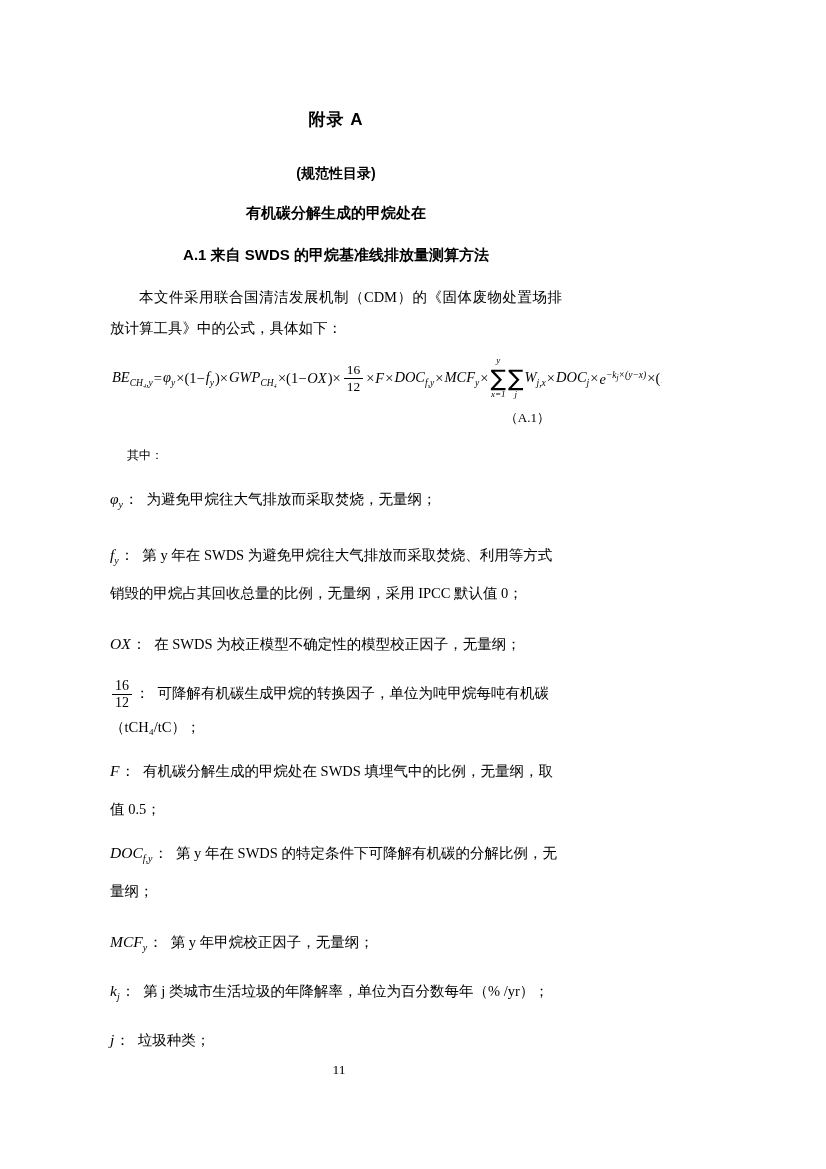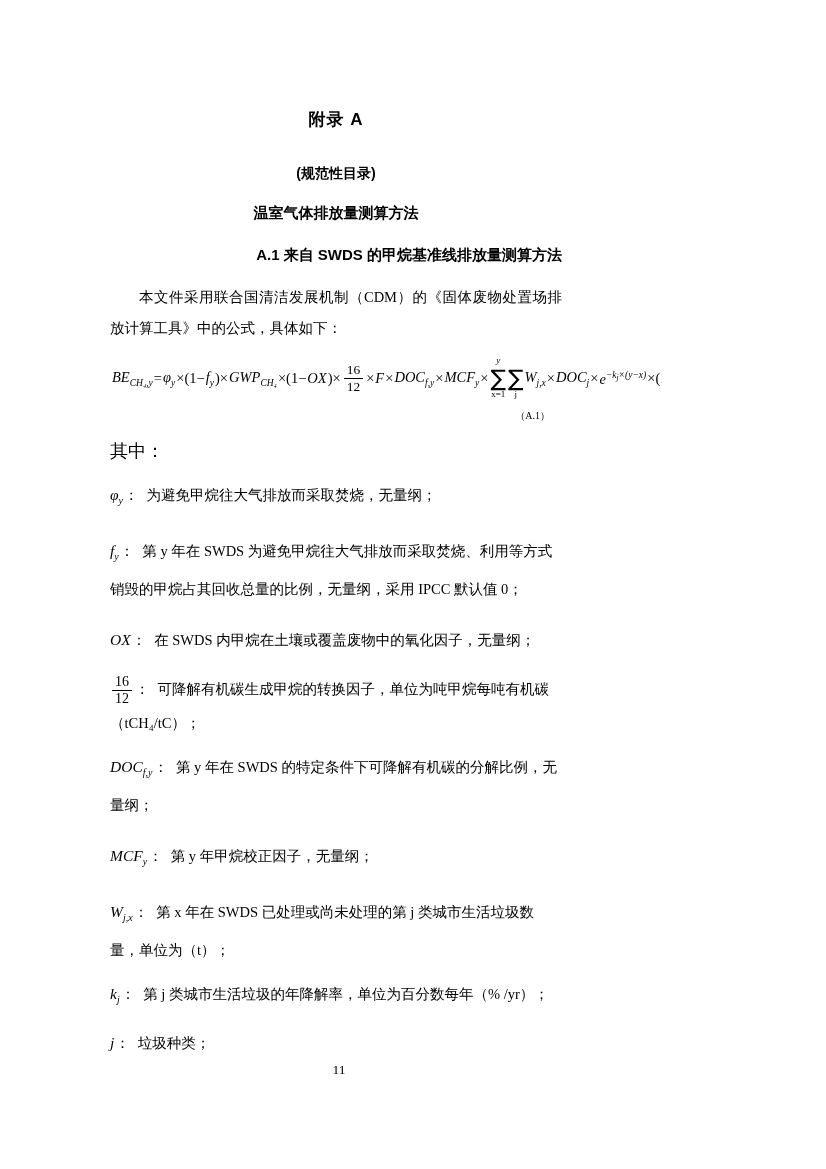--- a/index.html
+++ b/index.html
@@ -5,63 +5,63 @@
   html,body{margin:0;padding:0;background:#fff;}
   .page{position:relative;width:662px;height:1169px;background:#fff;color:#000;
         box-sizing:border-box;padding:108px 100px 0 110px;overflow:hidden;
         font-family:"Liberation Serif","DejaVu Serif",serif;}
   .title{margin:0;text-align:center;font-family:"Liberation Sans","DejaVu Sans",sans-serif;
          font-weight:bold;font-size:17px;letter-spacing:1px;}
   .subtitle{margin-top:34px;text-align:center;font-family:"Liberation Sans","DejaVu Sans",sans-serif;
             font-weight:bold;font-size:14px;}
   .doc-title{margin-top:21px;text-align:center;font-family:"Liberation Sans","DejaVu Sans",sans-serif;
              font-weight:bold;font-size:15px;}
-  .section{margin:23px 0 0;text-align:right;font-family:"Liberation Sans","DejaVu Sans",sans-serif;
+  .section{margin:23px 0 0;text-align:center;font-family:"Liberation Sans","DejaVu Sans",sans-serif;
            font-weight:bold;font-size:15px;}
   .intro{margin:17px 0 0;font-size:14.5px;line-height:31px;text-indent:2em;text-align:justify;}
 
   
   .formula-line{margin-top:12px;margin-left:2px;display:flex;align-items:center;
                 white-space:nowrap;font-size:14.5px;}
   .formula-line .op{font-style:normal;padding:0 1px;}
   .var{display:inline-block;}
   .vbase{font-style:italic;}
   .var sub{font-size:9.5px;font-style:italic;vertical-align:-4px;letter-spacing:0;}
   .exp{font-size:9.5px;font-style:italic;vertical-align:6px;}
   .exp sub{font-size:7.5px;font-style:italic;vertical-align:-2px;}
   .frac{display:inline-flex;flex-direction:column;align-items:flex-end;font-style:normal;
         font-size:13.5px;line-height:1.15;margin:0 2px;vertical-align:middle;}
   .fnum{border-bottom:1px solid #000;padding:0 3px;}
   .fden{padding:0 3px;}
   .sum{display:inline-flex;flex-direction:column;align-items:center;line-height:1;margin:0 1px;}
   .stop{font-size:9px;height:11px;font-style:italic;}
   .ssym{font-size:23px;font-style:normal;font-family:"DejaVu Sans",sans-serif;}
-  .sbot{font-size:9px;height:11px;}
-  .eq-label{margin-top:8px;text-align:right;padding-right:12px;font-size:10px;}
+  .sbot{font-size:9px;height:11px;font-style:italic;}
+  .eq-label{margin-top:8px;text-align:right;padding-right:12px;font-size:13px;}
 
   
-  .where{margin:12px 0 0;font-size:18px;line-height:33px;}
+  .where{margin:12px 17px 0;font-size:12px;line-height:33px;}
   .def{margin:10px 0 0;font-size:14.5px;line-height:33px;}
   .gap-lg{margin-top:17px;}
   .dsym{font-size:15.5px;}
   .dbase{font-style:italic;}
   .dsym sub{font-size:10px;font-style:italic;vertical-align:-4px;}
   .dsym .frac{font-size:14px;}
   .dcolon{margin-left:1px;}
   .dtext{margin-left:8px;}
   .pagenum{position:absolute;left:16px;right:0;top:1062px;text-align:center;font-size:13.5px;}
 </style>
 </head>
 <body>
 
 <div class="page">
 
   <h1 class="title">附录 A</h1>
   <div class="subtitle">(规范性目录)</div>
-  <div class="doc-title">温室气体排放量测算方法</div>
+  <div class="doc-title">有机碳分解生成的甲烷处在</div>
   <h2 class="section">A.1 来自 SWDS 的甲烷基准线排放量测算方法</h2>
   <p class="intro">本文件采用联合国清洁发展机制（CDM）的《固体废物处置场排放计算工具》中的公式，具体如下：</p>
 
   <div class="formula-line">
     <span class="var"><span class="vbase">BE</span><sub>CH₄,y</sub></span>
     <span class="op">=</span>
     <span class="var"><span class="vbase">φ</span><sub>y</sub></span>
     <span class="op">×(1−</span>
     <span class="var"><span class="vbase">f</span><sub>y</sub></span>
     <span class="op">)×</span>
@@ -102,33 +102,33 @@
 
   <div class="eq-label">（A.1）</div>
 
   <p class="where">其中：</p>
 
   <p class="def"><span class="dsym"><span class="dbase">φ</span><sub>y</sub></span><span class="dcolon">：</span><span class="dtext">为避免甲烷往大气排放而采取焚烧，无量纲；</span></p>
 
   <p class="def gap-lg"><span class="dsym"><span class="dbase">f</span><sub>y</sub></span><span class="dcolon">：</span><span class="dtext">第 y 年在 SWDS 为避免甲烷往大气排放而采取焚烧、利用等方式销毁的甲烷占其回收总量的比例，无量纲，采用 IPCC 默认值 0；</span></p>
 
 
-  <p class="def gap-lg"><span class="dsym"><span class="dbase">OX</span><sub></sub></span><span class="dcolon">：</span><span class="dtext">在 SWDS 内甲烷在土壤或覆盖废物中的氧化因子，无量纲；</span></p>
+  <p class="def gap-lg"><span class="dsym"><span class="dbase">OX</span><sub></sub></span><span class="dcolon">：</span><span class="dtext">在 SWDS 为校正模型不确定性的模型校正因子，无量纲；</span></p>
 
   <p class="def"><span class="dsym"><span class="frac">
           <span class="fnum">16</span>
           <span class="fden">12</span>
         </span></span><span class="dcolon">：</span><span class="dtext">可降解有机碳生成甲烷的转换因子，单位为吨甲烷每吨有机碳（tCH₄/tC）；</span></p>
 
+  <p class="def"><span class="dsym"><span class="dbase">F</span><sub></sub></span><span class="dcolon">：</span><span class="dtext">有机碳分解生成的甲烷处在 SWDS 填埋气中的比例，无量纲，取值 0.5；</span></p>
 
   <p class="def"><span class="dsym"><span class="dbase">DOC</span><sub>f,y</sub></span><span class="dcolon">：</span><span class="dtext">第 y 年在 SWDS 的特定条件下可降解有机碳的分解比例，无量纲；</span></p>
 
   <p class="def gap-lg"><span class="dsym"><span class="dbase">MCF</span><sub>y</sub></span><span class="dcolon">：</span><span class="dtext">第 y 年甲烷校正因子，无量纲；</span></p>
 
-  <p class="def gap-lg"><span class="dsym"><span class="dbase">W</span><sub>j,x</sub></span><span class="dcolon">：</span><span class="dtext">第 x 年在 SWDS 已处理或尚未处理的第 j 类城市生活垃圾数量，单位为（t）；</span></p>
 
 
   <p class="def"><span class="dsym"><span class="dbase">k</span><sub>j</sub></span><span class="dcolon">：</span><span class="dtext">第 j 类城市生活垃圾的年降解率，单位为百分数每年（% /yr）；</span></p>
 
   <p class="def"><span class="dsym"><span class="dbase">j</span><sub></sub></span><span class="dcolon">：</span><span class="dtext">垃圾种类；</span></p>
 
   <div class="pagenum">11</div>
 
 </div>
 

